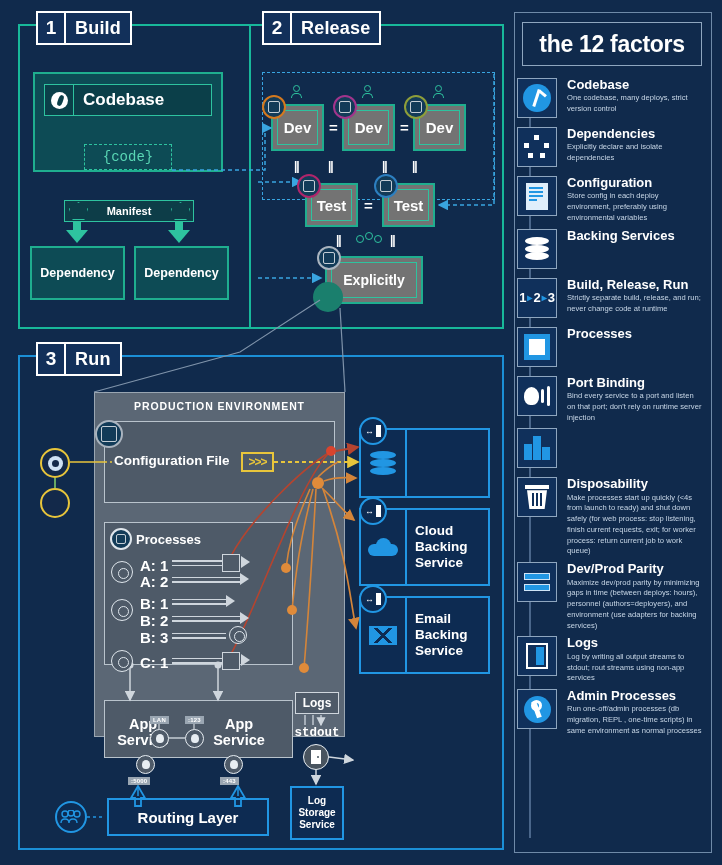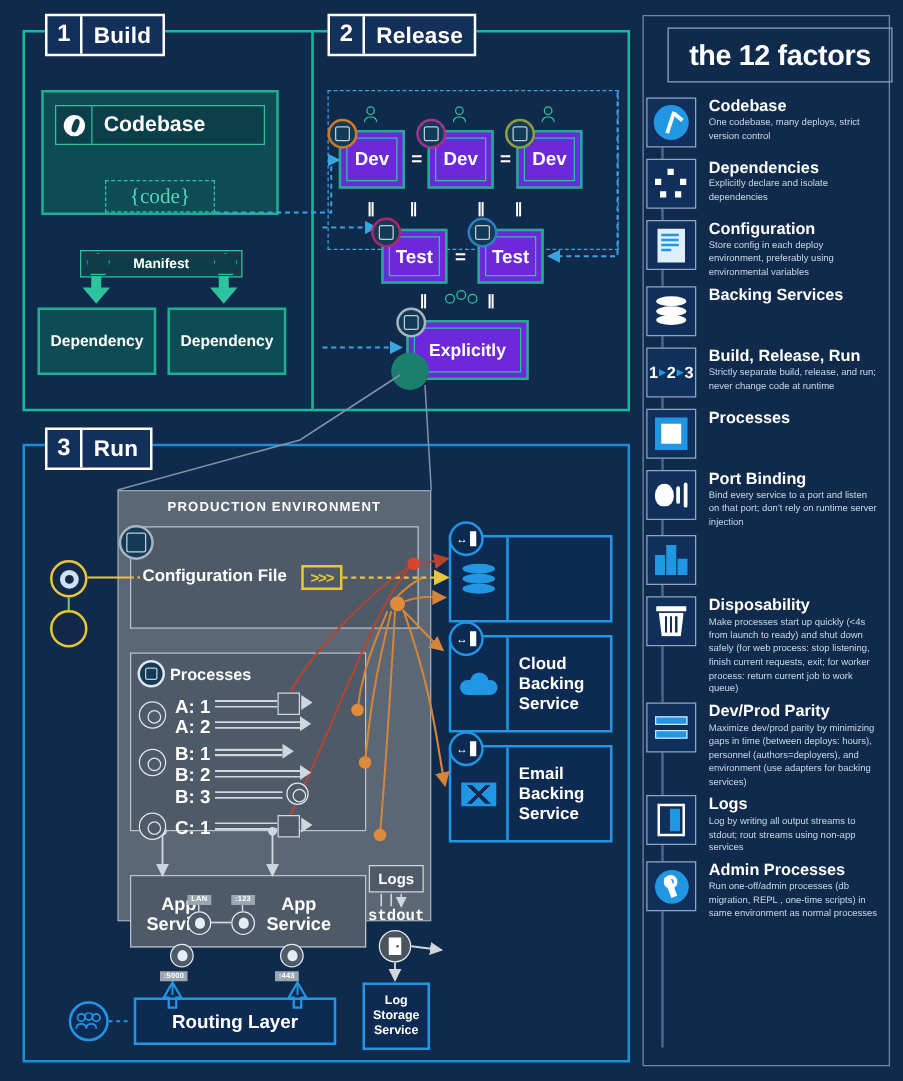--- a/index.html
+++ b/index.html
@@ -37,42 +37,42 @@
   
   .tealbox{box-sizing:border-box;border:2px solid #1fae8f;position:absolute;}
   #codebase-outer{left:33px;top:72px;width:190px;height:100px;background:#0d4b55;}
   #codebase-head{left:44px;top:84px;width:168px;height:32px;background:#0b3f49;border:1.5px solid #2ec39f;
      box-sizing:border-box;display:flex;align-items:center;position:absolute;}
   .cb-icon{width:28px;display:flex;align-items:center;justify-content:center;border-right:1.5px solid #2ec39f;height:100%;}
   .cb-icon .glyph{width:17px;height:17px;border-radius:50%;background:#ffffff;position:relative;display:block;}
   .cb-icon .glyph:after{content:"";position:absolute;left:7px;top:3px;width:5px;height:11px;background:#0b3f49;border-radius:40%;transform:rotate(20deg);}
   #codebase-head .txt{padding-left:9px;font-size:17px;font-weight:bold;}
   #code-chip{left:84px;top:144px;width:88px;height:26px;border:1.6px dashed #2ec39f;background:transparent;
-     display:flex;align-items:center;justify-content:center;font-family:Liberation Serif, serif;
-     font-size:17px;color:#59d6b4;position:absolute;box-sizing:border-box;}
+     display:flex;align-items:center;justify-content:center;font-family:Liberation Mono, monospace;
+     font-size:14px;color:#59d6b4;position:absolute;box-sizing:border-box;}
 
   #manifest-bar{position:absolute;left:64px;top:200px;width:130px;height:22px;border:1.6px solid #2ec39f;
      background:#0d3d48;box-sizing:border-box;display:flex;align-items:center;justify-content:center;}
   #manifest-bar .txt{font-size:11px;font-weight:bold;}
   .pent{position:absolute;width:17px;height:16px;border:1.6px solid #2ec39f;background:#0d3d48;
      clip-path:polygon(50% 0,100% 38%,81% 100%,19% 100%,0 38%);}
   #pent-l{left:69px;top:202px;}
   #pent-r{left:171px;top:202px;}
   .mani-arrow{position:absolute;width:0;height:0;border-left:11px solid transparent;border-right:11px solid transparent;
      border-top:13px solid #2ec39f;}
   .mani-stem{position:absolute;width:8px;background:#2ec39f;}
   #dep-a{left:30px;top:246px;width:95px;height:54px;background:#0d4b55;}
   #dep-b{left:134px;top:246px;width:95px;height:54px;background:#0d4b55;}
   .dep-label{position:absolute;inset:0;display:flex;align-items:center;justify-content:center;
      font-size:12.5px;font-weight:bold;}
 
   
   #release-dash{position:absolute;left:262px;top:72px;width:233px;height:128px;border:1.6px dashed #39a5e0;
      border-right:1.6px dashed #39a5e0;box-sizing:border-box;}
-  .envbox{position:absolute;box-sizing:border-box;border:2px solid #1fae8f;background:#6d28d9;}
+  .envbox{position:absolute;box-sizing:border-box;border:2px solid #1fae8f;background:#737373;}
   .envbox .inner{position:absolute;inset:4px;border:1.5px solid #2ec39f;box-sizing:border-box;}
   .envbox .lab{position:absolute;inset:0;display:flex;align-items:center;justify-content:center;
      font-size:15px;font-weight:bold;z-index:3;}
   #dev1{left:271px;top:104px;width:53px;height:47px;}
   #dev2{left:342px;top:104px;width:53px;height:47px;}
   #dev3{left:413px;top:104px;width:53px;height:47px;}
   #test1{left:305px;top:183px;width:53px;height:44px;}
   #test2{left:382px;top:183px;width:53px;height:44px;}
   #prod{left:325px;top:256px;width:98px;height:48px;}
   #prod .lab{font-size:14px;}
@@ -175,21 +175,21 @@
      font-size:15px;font-weight:bold;}
   #users-circ{position:absolute;left:55px;top:801px;width:32px;height:32px;border-radius:50%;
      border:2px solid #2196e3;background:#0d2b52;box-sizing:border-box;
      display:flex;align-items:center;justify-content:center;}
 
   
   #sidebar{position:absolute;left:514px;top:12px;width:198px;height:841px;
      border:1.5px solid #6f8aa8;box-sizing:border-box;}
   #sb-title{position:absolute;left:522px;top:22px;width:180px;height:44px;
      border:1.5px solid #8fa6bf;box-sizing:border-box;display:flex;align-items:center;justify-content:center;
-     font-size:23px;font-weight:bold;letter-spacing:-.3px;margin-left:12px;}
+     font-size:23px;font-weight:bold;letter-spacing:-.3px;}
   #sb-spine{position:absolute;left:529px;top:78px;width:2px;height:760px;background:#4a668a;}
   #factors{position:absolute;left:514px;top:78px;width:198px;}
   .factor{position:relative;display:flex;align-items:flex-start;margin-bottom:5px;min-height:44px;}
   .f-icon{width:40px;height:40px;flex:0 0 40px;margin-left:3px;border:1.5px solid #8fa6bf;background:#10305b;
      box-sizing:border-box;display:flex;align-items:center;justify-content:center;}
   .f-ico-inner{width:30px;height:30px;display:flex;align-items:center;justify-content:center;}
   .f-txt{padding-left:10px;padding-right:8px;}
   .f-name{font-size:13px;font-weight:bold;line-height:1.1;margin-bottom:1px;}
   .f-desc{font-size:7.6px;line-height:1.42;color:#c7d6e6;}
 

